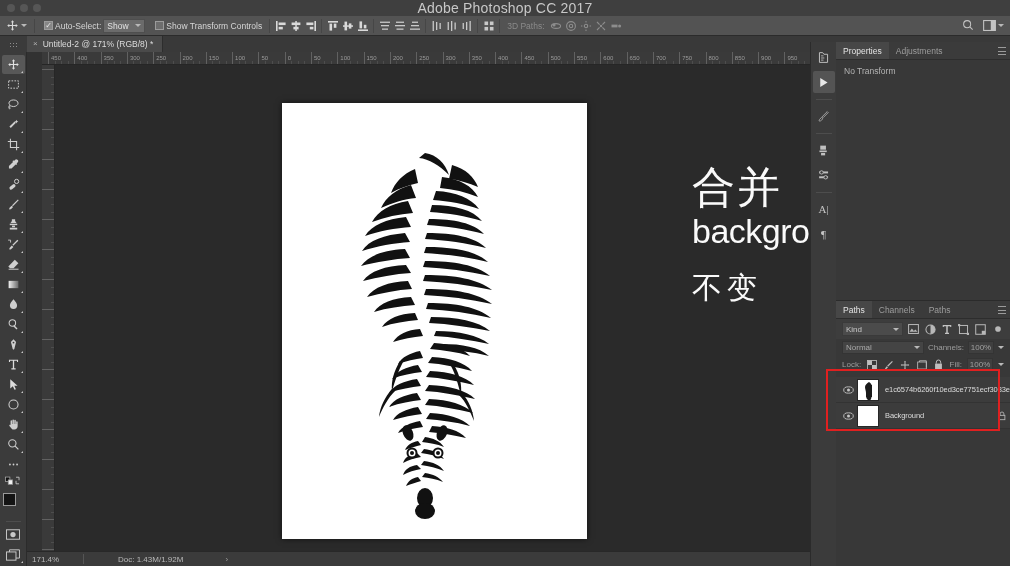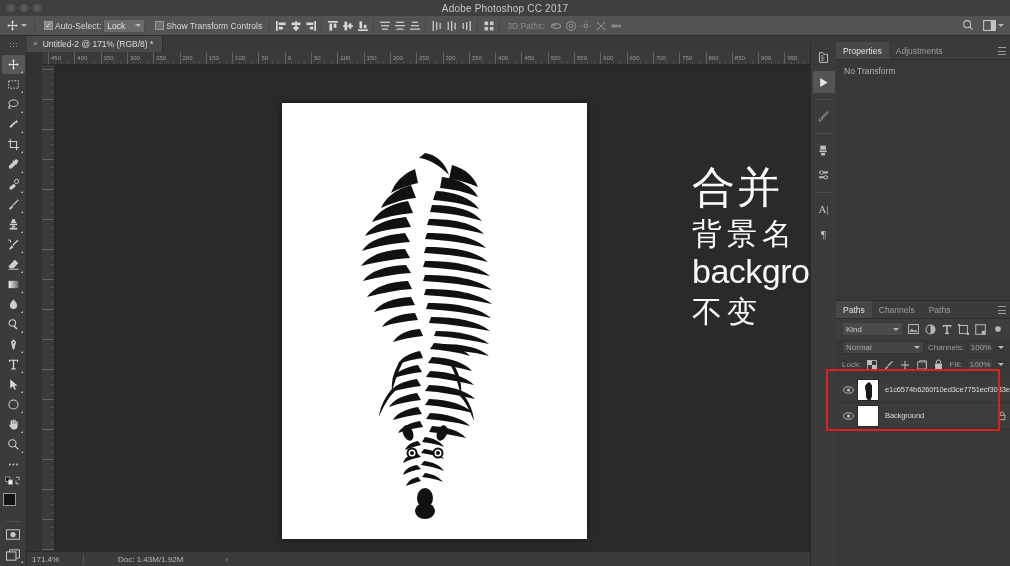--- a/index.html
+++ b/index.html
@@ -21,21 +21,21 @@
     position: absolute; left: 0; top: 0; width: 1010px; height: 16px;
     background: #3f3f3f;
     display: flex; align-items: center; justify-content: center;
   }
   .traffic {
     position: absolute; left: 7px; top: 0; height: 16px;
     display: flex; align-items: center; gap: 5px;
   }
   .dot { width: 8px; height: 8px; border-radius: 50%; background: #565656; }
   .app-title {
-    font-size: 10px; color: #c8c8c8; letter-spacing: .2px;
+    font-size: 14px; color: #c8c8c8; letter-spacing: .2px;
   }
 
   
   .optionsbar {
     position: absolute; left: 0; top: 16px; width: 1010px; height: 20px;
     background: #535353;
     display: flex; align-items: center;
     border-bottom: 1px solid #2b2b2b;
   }
   .opt-tool {
@@ -164,21 +164,21 @@
     box-shadow: 0 0 6px rgba(0,0,0,.6);
   }
   .zebra { position: absolute; left: 0; top: 0; width: 305px; height: 436px; }
   .overlay-text {
     position: absolute; left: 637px; top: 100px;
     width: 220px; color: #fafafa; line-height: 1.05;
   }
   .ot-1 { font-size: 43px; letter-spacing: 2px; font-weight: 300; }
   .ot-2 { font-size: 30px; letter-spacing: 5px; font-weight: 300; margin-top: 8px; }
   .ot-3 { font-size: 34px; letter-spacing: -.5px; font-weight: 300; margin-top: 4px; }
-  .ot-4 { font-size: 30px; letter-spacing: 5px; font-weight: 300; margin-top: 7px; }
+  .ot-4 { font-size: 30px; letter-spacing: 5px; font-weight: 300; margin-top: 22px; }
 
   
   .statusbar {
     position: absolute; left: 27px; bottom: 0; width: 783px; height: 15px;
     background: #3b3b3b; border-top: 1px solid #282828;
     display: flex; align-items: center; font-size: 8px; color: #b9b9b9;
   }
   .sb-zoom { width: 56px; padding-left: 5px; }
   .sb-sep { width: 1px; height: 10px; background: #555; }
   .sb-doc { padding-left: 34px; }
@@ -297,21 +297,21 @@
       <svg width="13" height="13" viewBox="0 0 16 16">
         <path d="M8 1.5 L10 4 H8.7 V7.3 H12 V6 L14.5 8 L12 10 V8.7 H8.7 V12 H10 L8 14.5 L6 12 H7.3 V8.7 H4 V10 L1.5 8 L4 6 V7.3 H7.3 V4 H6 Z" fill="#d9d9d9"></path>
       </svg>
       <span class="caret"></span>
     </div>
     <div class="opt-sep"></div>
     <div class="opt-tool">
       <span class="chk on">✓</span>
       <span class="opt-label">Auto-Select:</span>
       <span class="opt-select">
-        <span>Lock</span>
+        <span>Show</span>
         <span class="caret"></span>
       </span>
     </div>
     <div class="opt-tool">
       <span class="chk"></span>
       <span class="opt-label">Show Transform Controls</span>
     </div>
     <div class="opt-sep"></div>
 
     <span class="align-ico">
@@ -909,21 +909,20 @@
             <path d="M110 286 c-7 8 -12 18 -13 28 4-10 9-19 16-26z"></path>
             <path d="M180 290 c7 8 11 18 12 28 -4-10 -8-19 -15-26z"></path>
           </g>
 
           <path d="M143 50 c12 2 20 10 24 22 -10-10 -20-16 -30-17z" fill="#111"></path>
         </svg>
       </div>
 
       <div class="overlay-text">
         <div class="ot-1">合并</div>
-        <div class="ot-2">背景名</div>
         <div class="ot-3">background</div>
         <div class="ot-4">不变</div>
       </div>
     </div>
   </div>
 
   <div class="statusbar">
     <span class="sb-zoom">171.4%</span>
     <span class="sb-sep"></span>
     <span class="sb-doc">Doc: 1.43M/1.92M</span>

